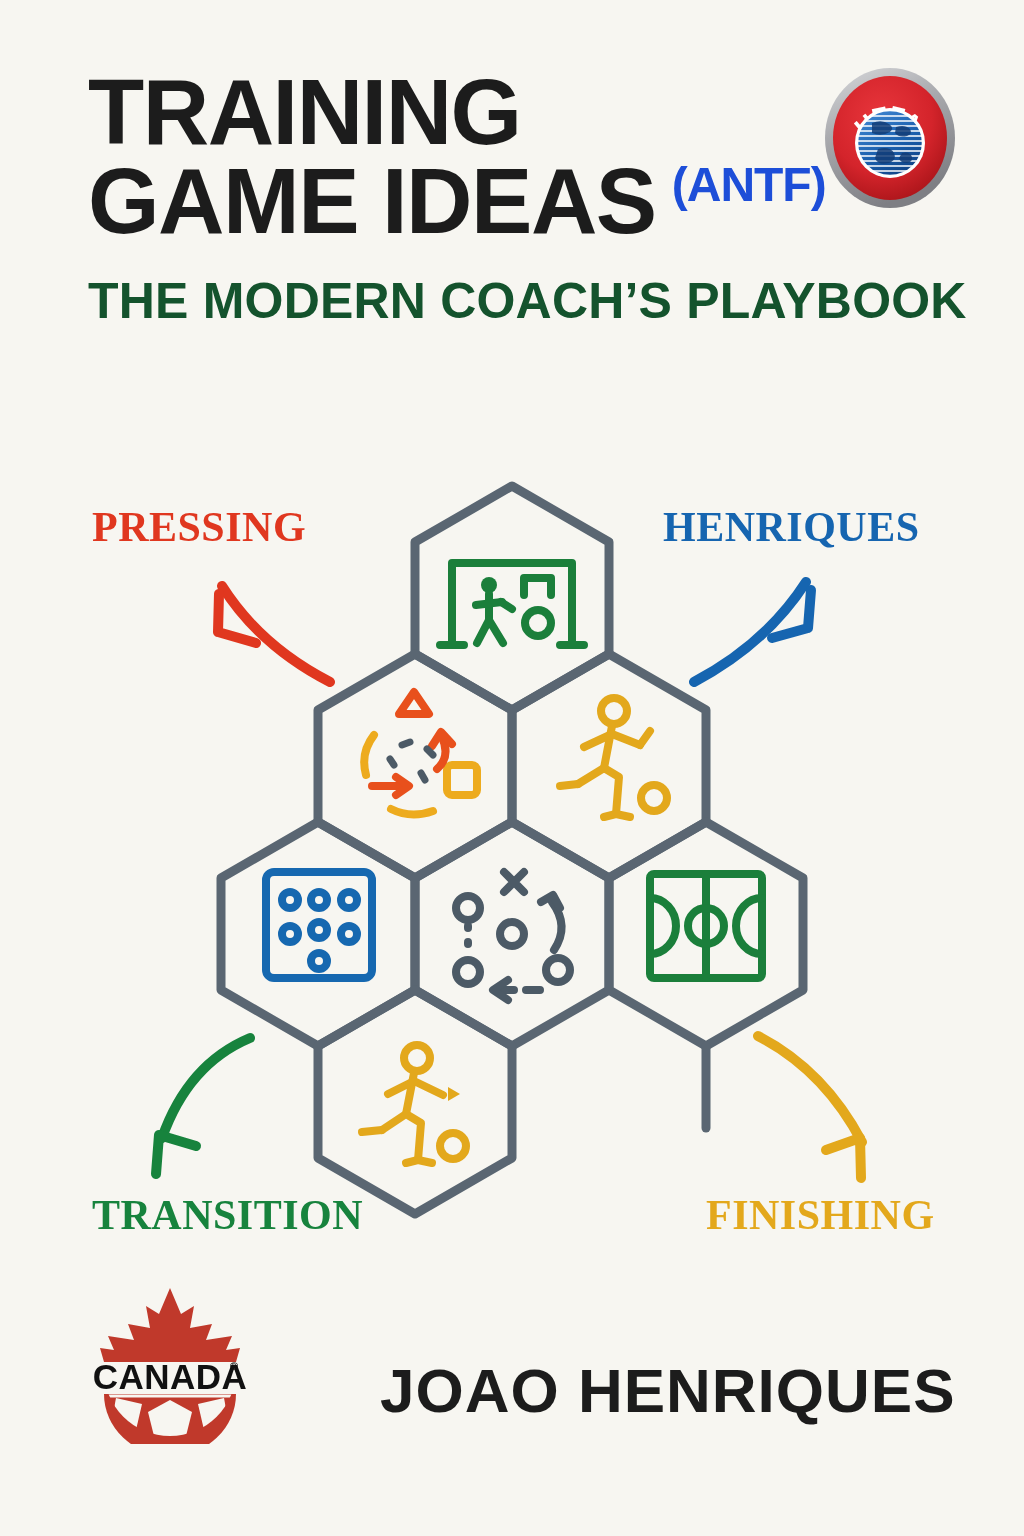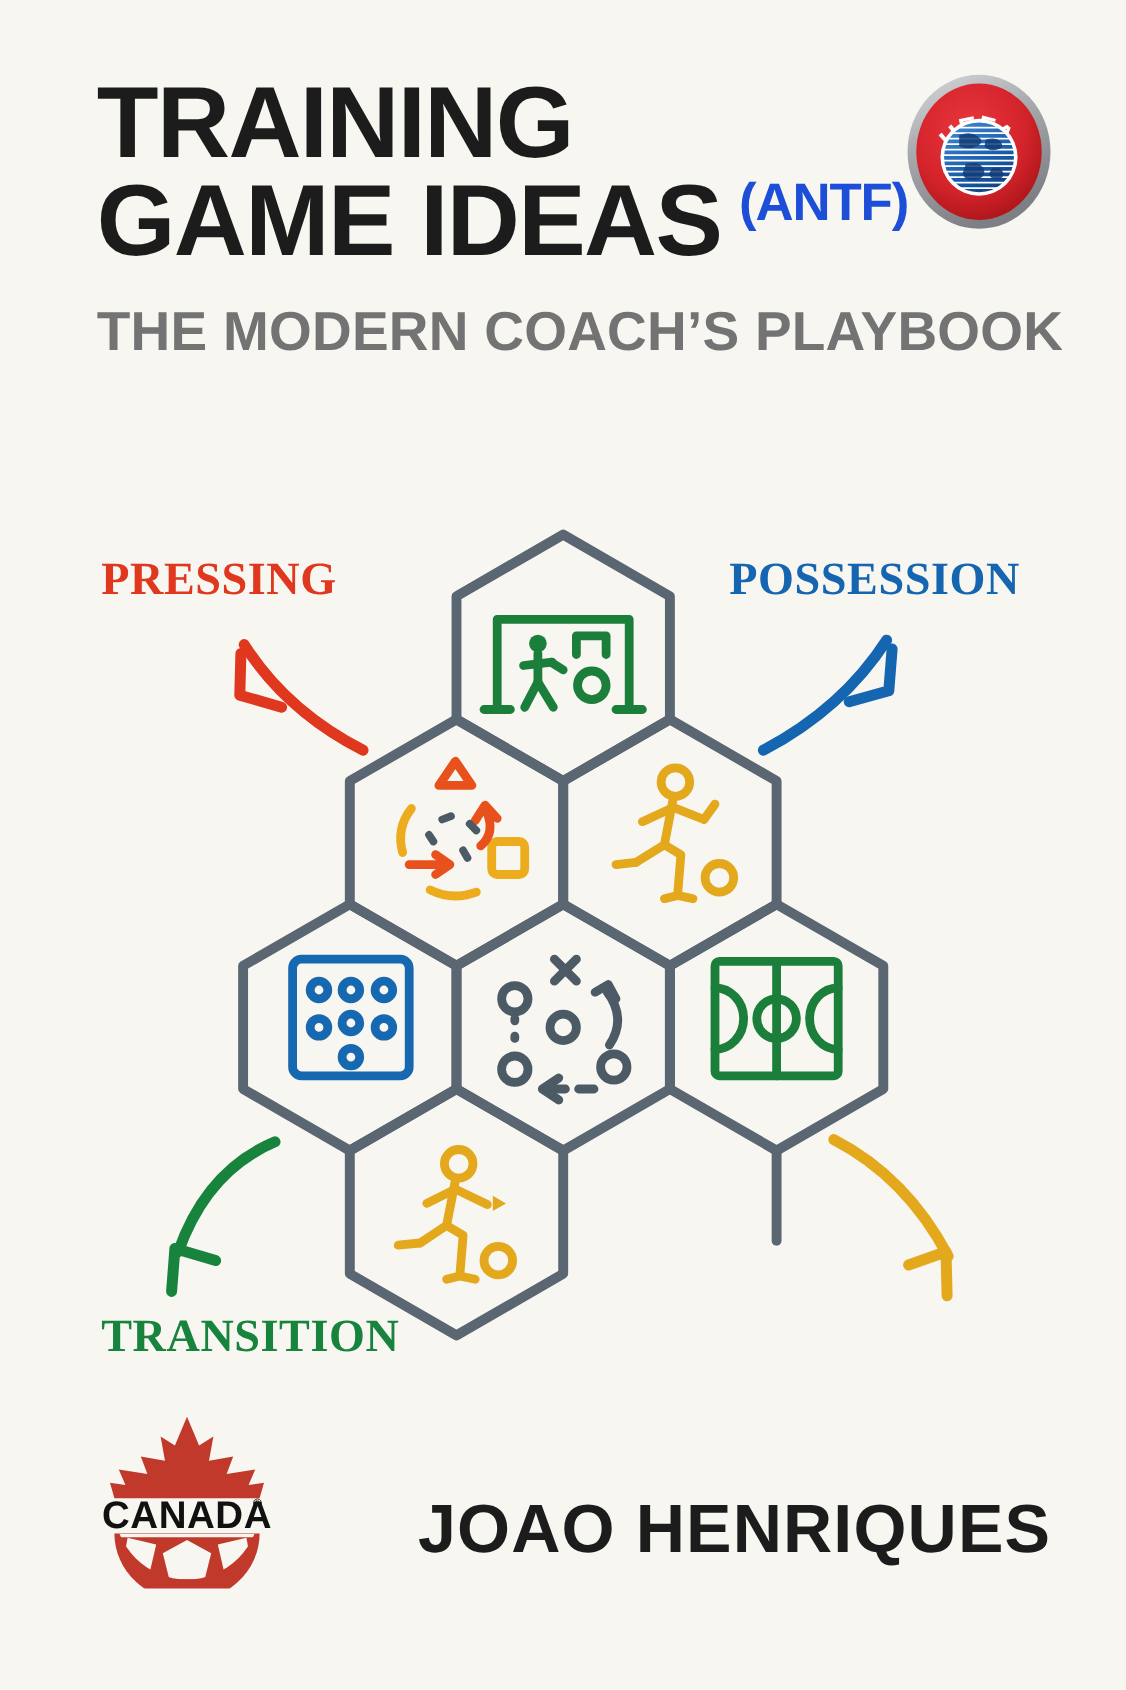--- a/index.html
+++ b/index.html
@@ -39,21 +39,21 @@
     font-weight:800;
     font-size:48px;
     letter-spacing:-1px;
     color:#1d4ed8;
   }
   #subtitle {
     margin-top:26px;
     font-weight:600;
     font-size:50px;
     letter-spacing:0.2px;
-    color:#737373;
+    color:#14532d;
     white-space:nowrap;
   }
 
   
   #uefa-badge {
     position:absolute;
     left:820px; top:65px;
     width:140px; height:148px;
   }
 
@@ -290,22 +290,23 @@
       </g>
 
       <g stroke="#e3a81c">
         <path d="M758 568 q66 34 104 106"></path>
         <path name="x" d="M860 670 L861 710 M860 670 L826 682"></path>
       </g>
     </g>
   </svg>
 
   <div class="corner-label" id="label-pressing">PRESSING</div>
-  <div class="corner-label" id="label-possession">POSSESSION</div>
+  <div class="corner-label" id="label-possession">HENRIQUES</div>
   <div class="corner-label" id="label-transition">TRANSITION</div>
+  <div class="corner-label" id="label-finishing">FINISHING</div>
 
   <svg id="canada-logo" viewBox="0 0 168 160">
     <defs>
       <clipPath id="ballClip">
           <path d="M18 86 a66 66 0 0 0 132 0 Z"></path>
         </clipPath>
     </defs>
 
     <path fill="#c0392b" d="M84 4
              L95 30 L108 22 L104 44

